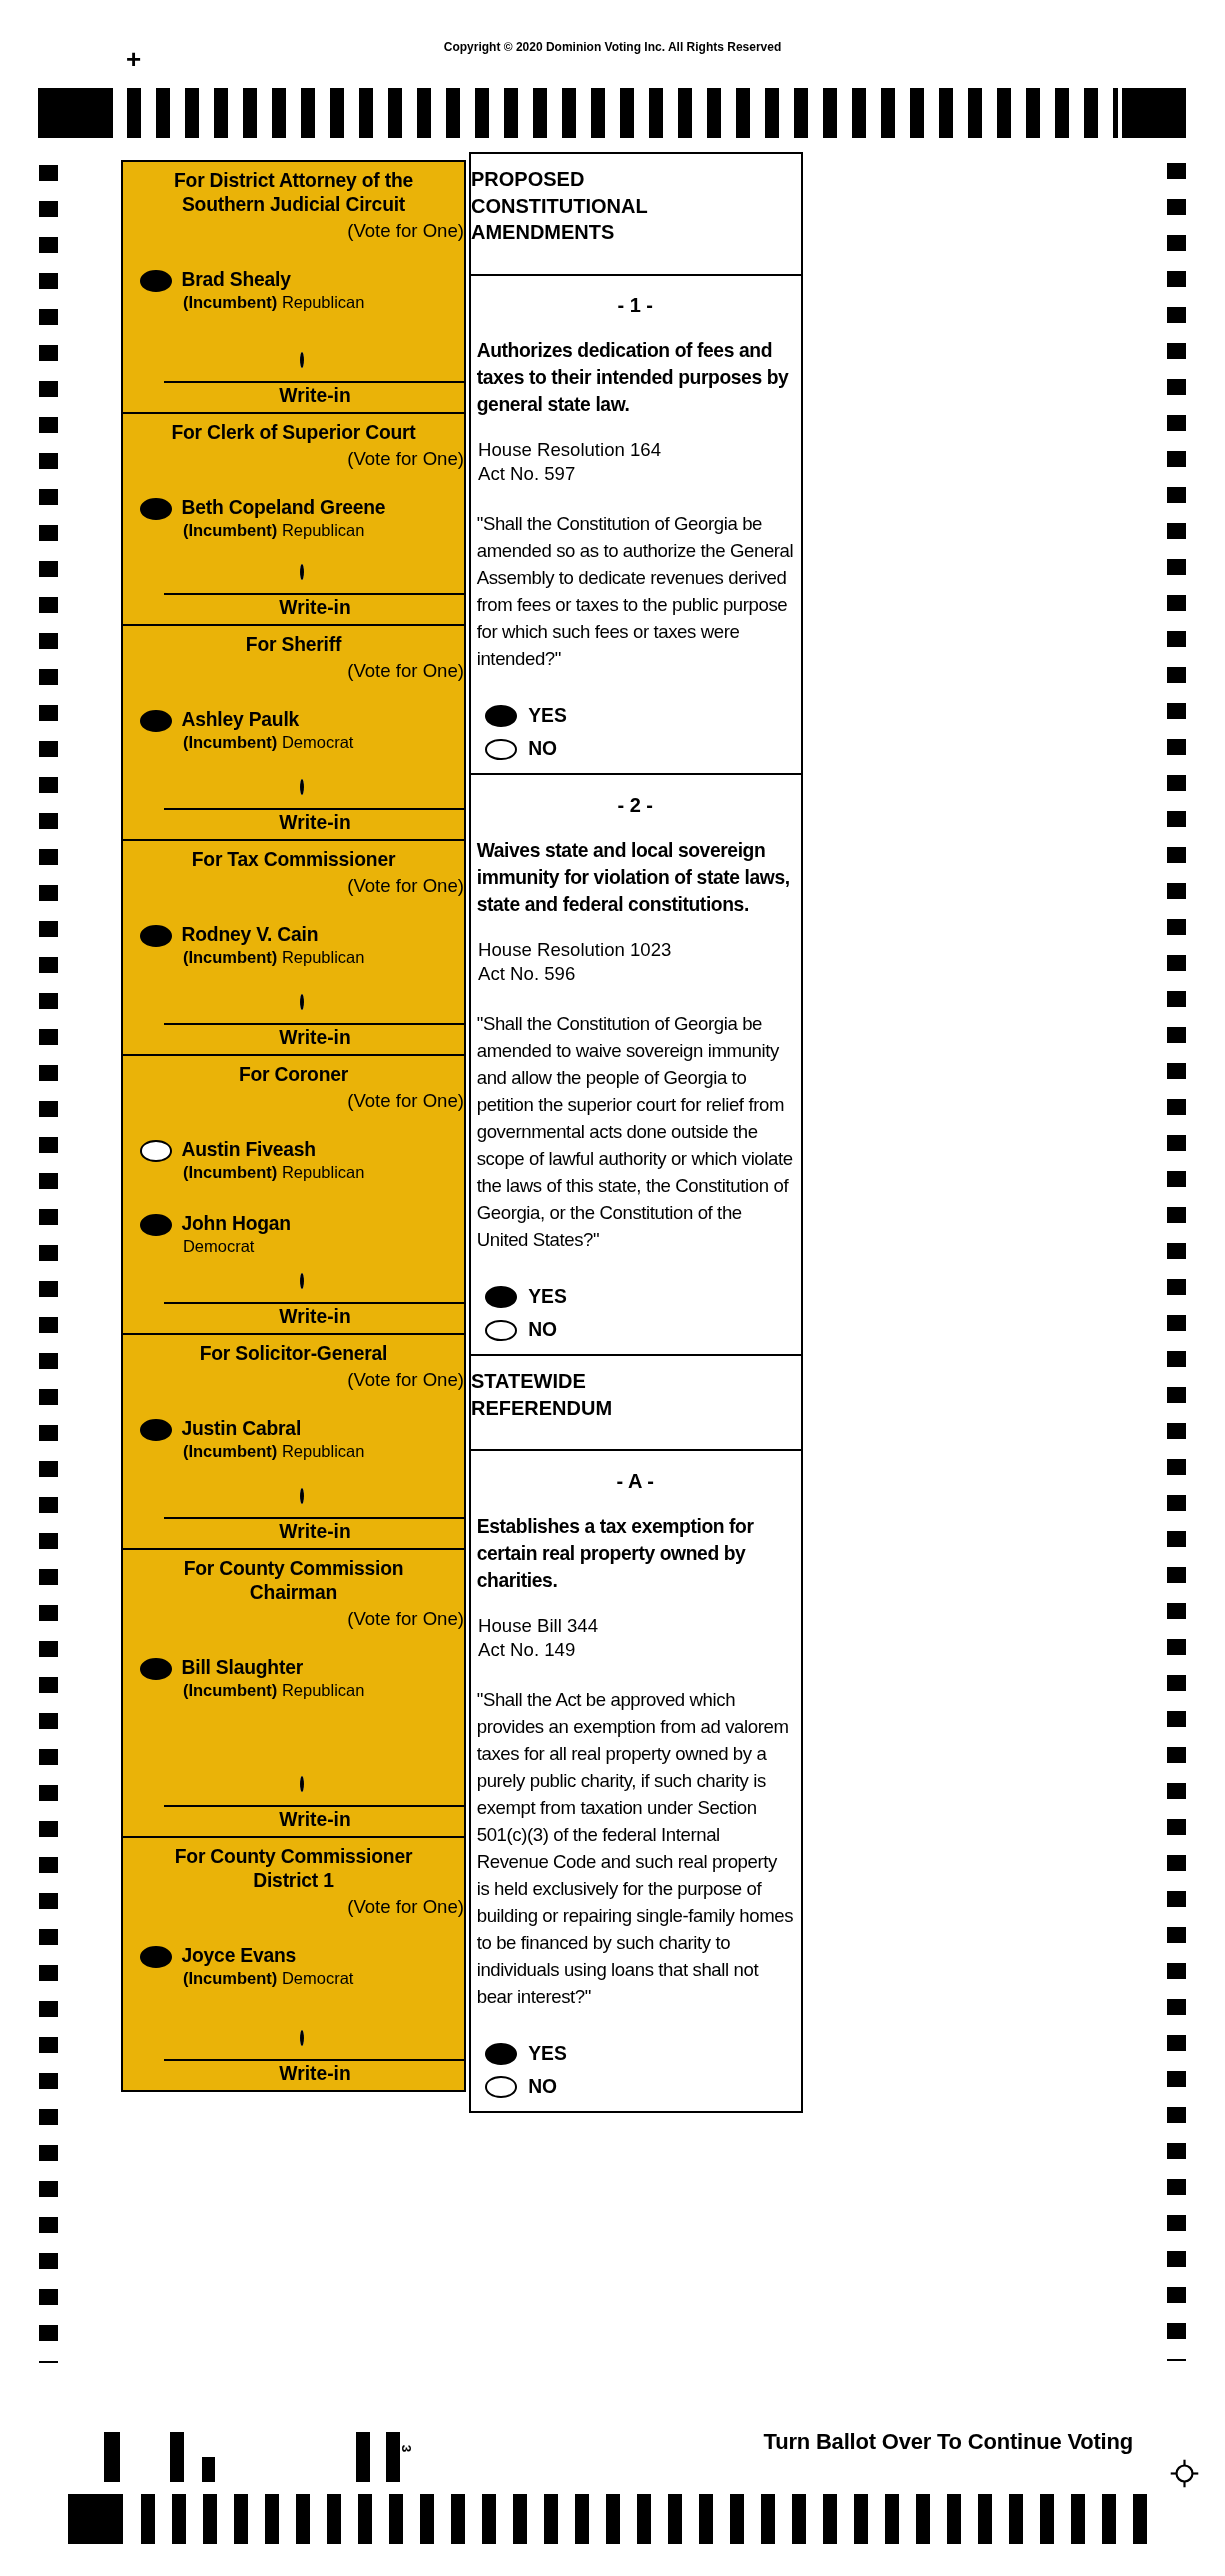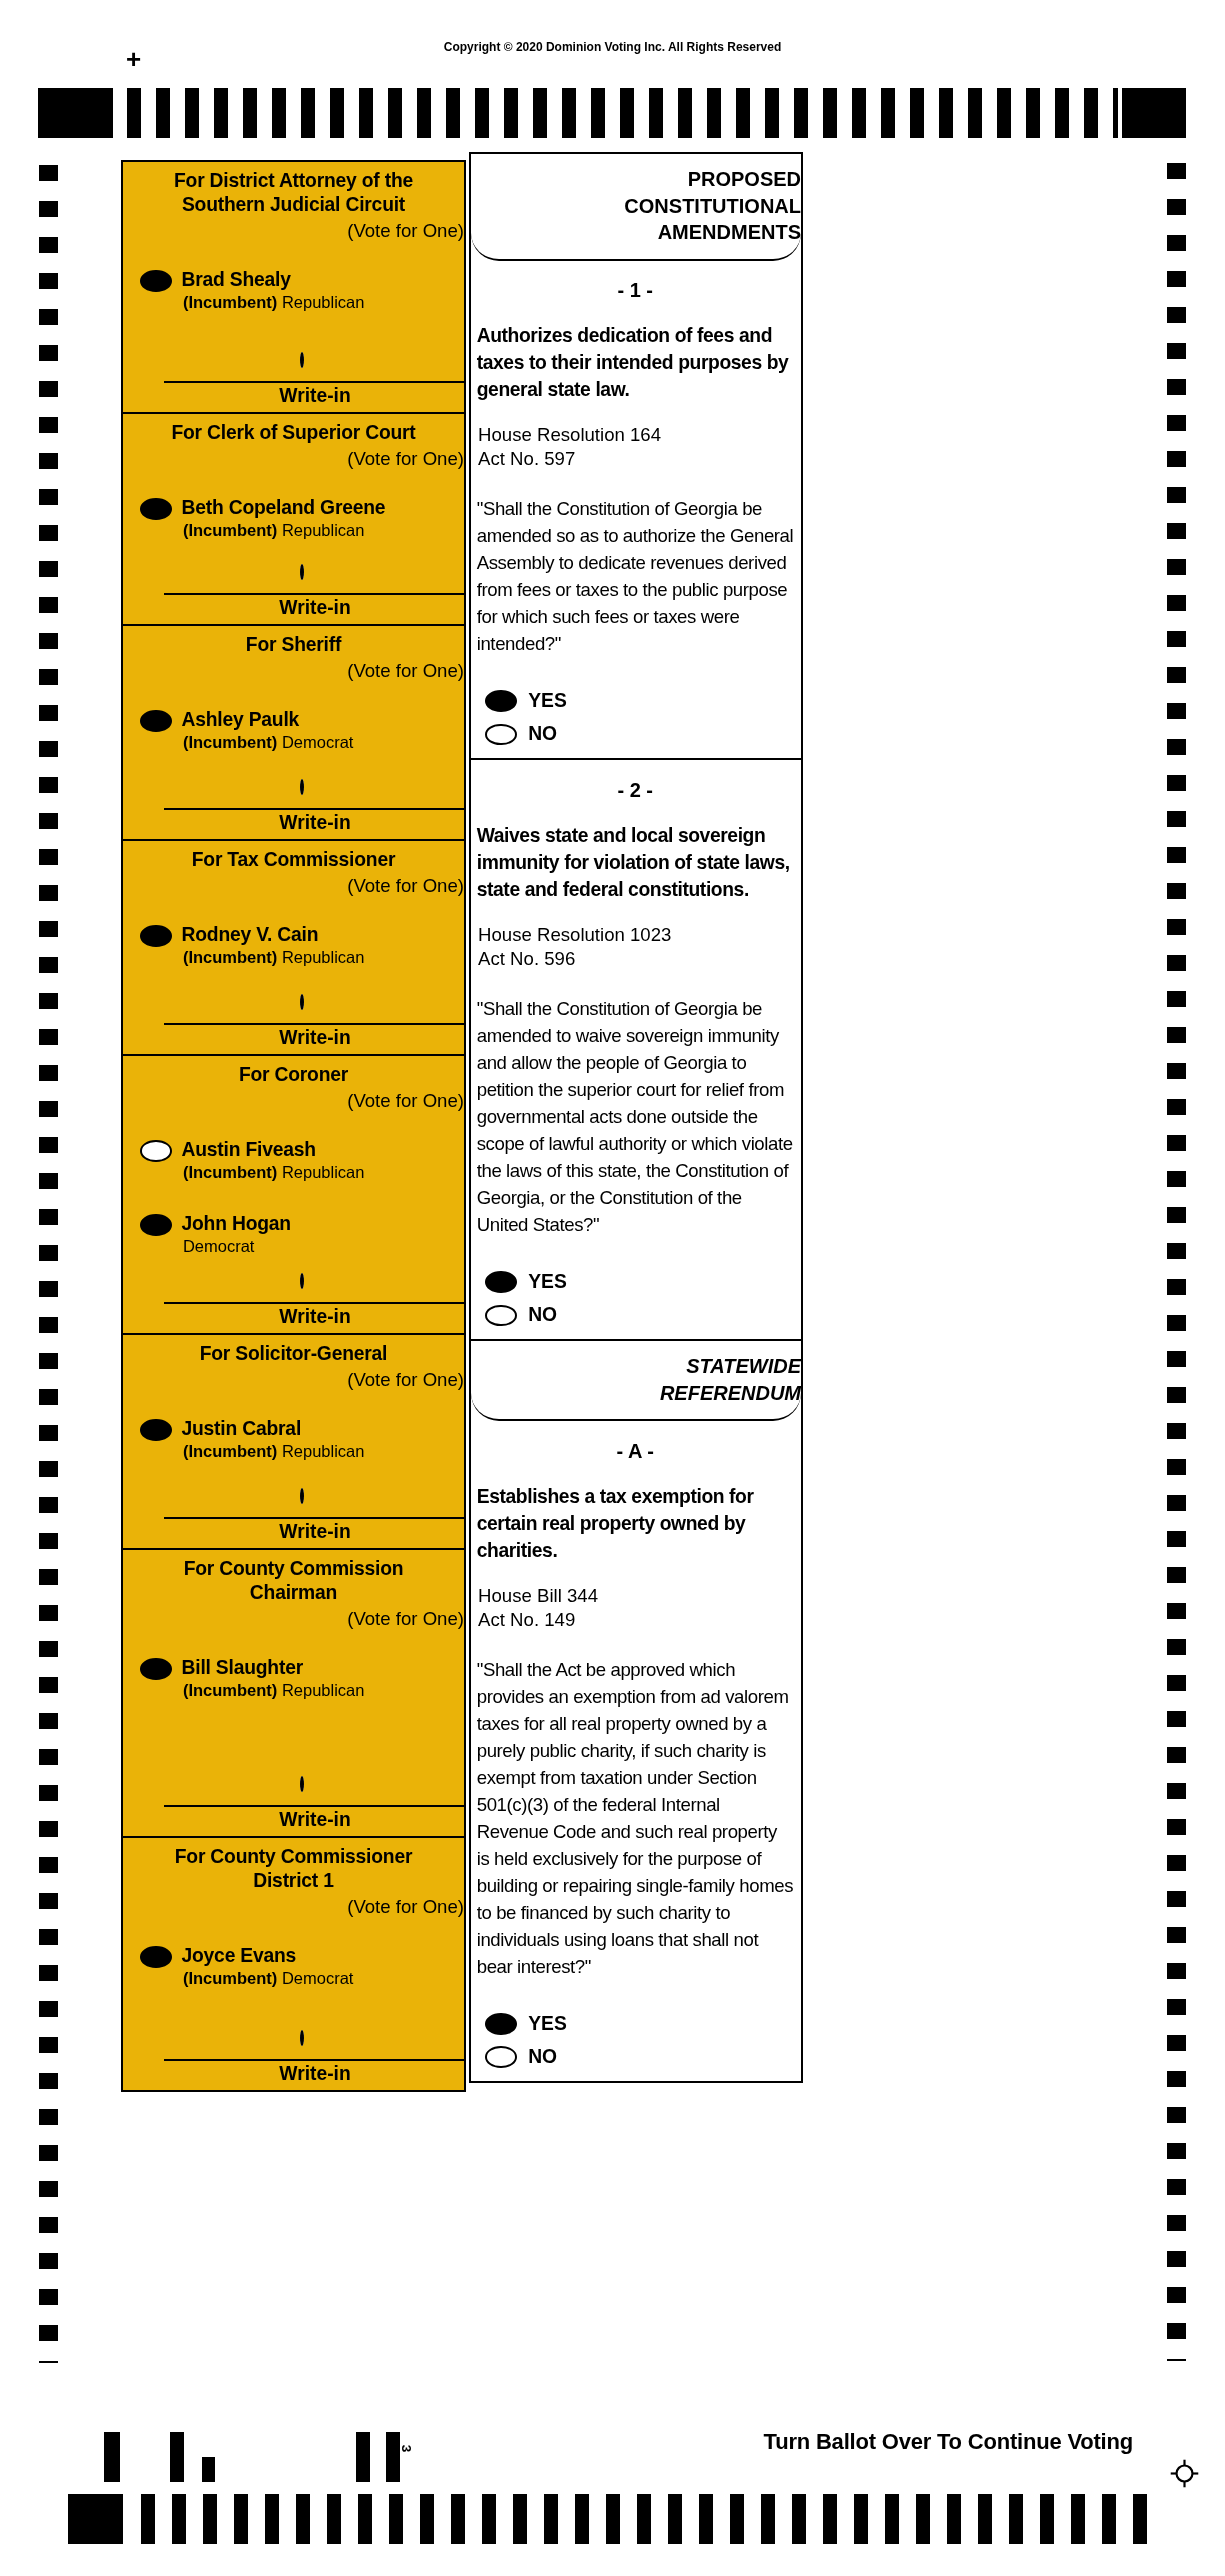--- a/index.html
+++ b/index.html
@@ -82,26 +82,25 @@
   .wi-rule { border-top: 2.1px solid #000; margin: 14.3px 0 0 41px; }
   .wi-label { font-weight: bold; font-size: 19.3px; line-height: 23.6px; margin: 1.4px 0 4.3px 43px; }
 
   
   .col-right {
     position: absolute; left: 469px; top: 152px; width: 334px;
     border: 2.1px solid #000; background: #fff;
   }
   .r-header {
     border-bottom: 2.1px solid #000;
-    text-align: right; font-weight: bold; font-size: 20px; line-height: 26.5px;
-    padding: 12px 0 13px;
-    border-radius: 28px;
+    text-align: left; font-weight: bold; font-size: 20px; line-height: 26.5px;
+    padding: 12px 0 28px;
   }
   .r-header span { display: inline-block; max-width: 243px; }
-  .r-header.ref span { max-width: 229px; font-style: italic; }
+  .r-header.ref span { max-width: 229px; }
   .measure { border-bottom: 2.1px solid #000; padding: 11.4px 7.2px 8.6px 5.7px; }
   .measure:last-child { border-bottom: none; }
   .m-number { text-align: center; font-weight: bold; font-size: 20px; margin: 7.2px 0 20px; }
   .m-summary { font-weight: bold; font-size: 19.3px; line-height: 27px; letter-spacing: -0.4px; }
   .m-authority { font-size: 18.6px; line-height: 24px; margin-top: 20px; padding-left: 1.4px; }
   .m-question { font-size: 18.6px; line-height: 27px; letter-spacing: -0.4px; margin-top: 24px; }
   .m-choice { display: flex; align-items: center; margin-left: 8.6px; }
   .m-choice.yes { margin-top: 33px; }
   .m-choice.no { margin-top: 11.4px; margin-bottom: 4.3px; }
   .m-choice .oval { margin-top: 0; }

